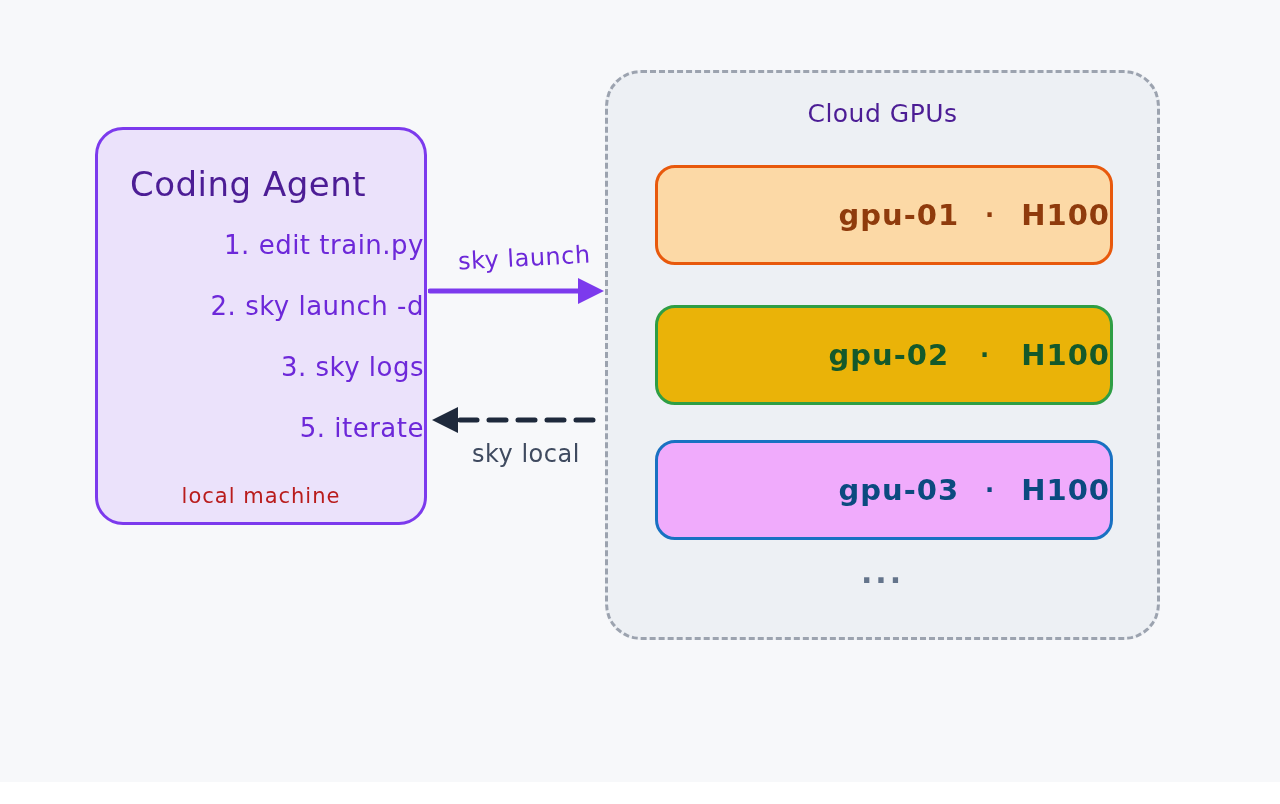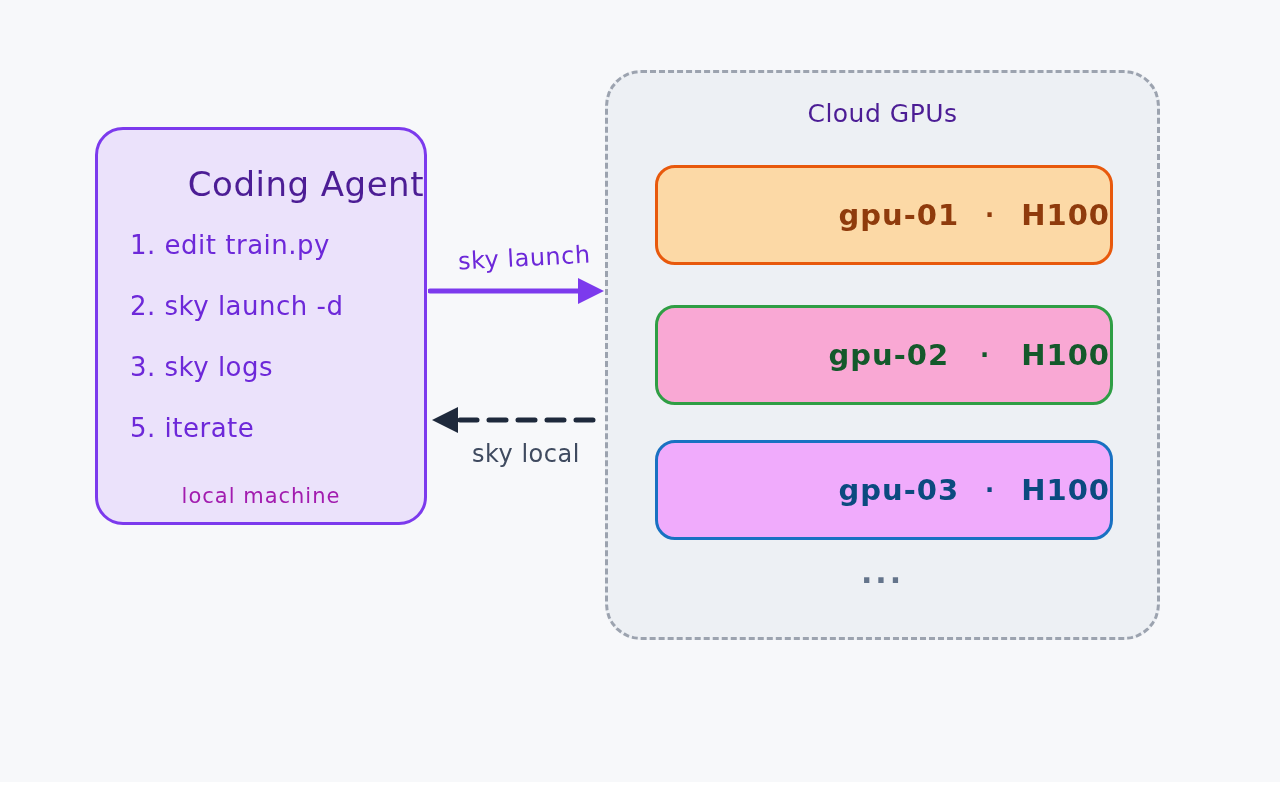--- a/index.html
+++ b/index.html
@@ -28,40 +28,40 @@
     background: #ebe2fb;
     border: 3.5px solid #7c3aed;
     border-radius: 28px;
   }
   .agent-title {
     margin: 34px 0 26px 32px;
     font-size: 34px;
     font-weight: 500;
     color: #4c1d95;
     letter-spacing: 0.5px;
-    text-align: right;
   }
   .agent-steps {
     list-style: none;
-    margin: 0 7px 0 32px;
+    margin: 0 0 0 32px;
     padding: 0;
+    text-align: right;
   }
   .agent-steps li {
     font-size: 26px;
     color: #6d28d9;
     margin-bottom: 31px;
     letter-spacing: 0.5px;
   }
   .agent-foot {
     position: absolute;
     left: 0; bottom: 14px;
     width: 100%;
     text-align: center;
     font-size: 21px;
-    color: #a21caf;
+    color: #b91c1c;
     letter-spacing: 1px;
   }
 
   
   .arrow-svg { position: absolute; }
   .launch-arrow { left: 428px; top: 270px; }
   .logs-arrow  { left: 430px; top: 399px; }
   .arrow-label {
     position: absolute;
     font-size: 24px;
@@ -110,21 +110,21 @@
   }
   .gpu-row .sep { font-weight: 700; font-size: 24px; }
   .gpu-orange {
     top: 92px;
     background: #fcd9a6;
     border-color: #e8590c;
     color: #8f3b0c;
   }
   .gpu-green {
     top: 232px;
-    background: #f9a8d4;
+    background: #eab308;
     border-color: #2f9e44;
     color: #14592b;
     gap: 31px;
   }
   .gpu-blue {
     top: 367px;
     background: #f0abfc;
     border-color: #1971c2;
     color: #0b4a7f;
   }

